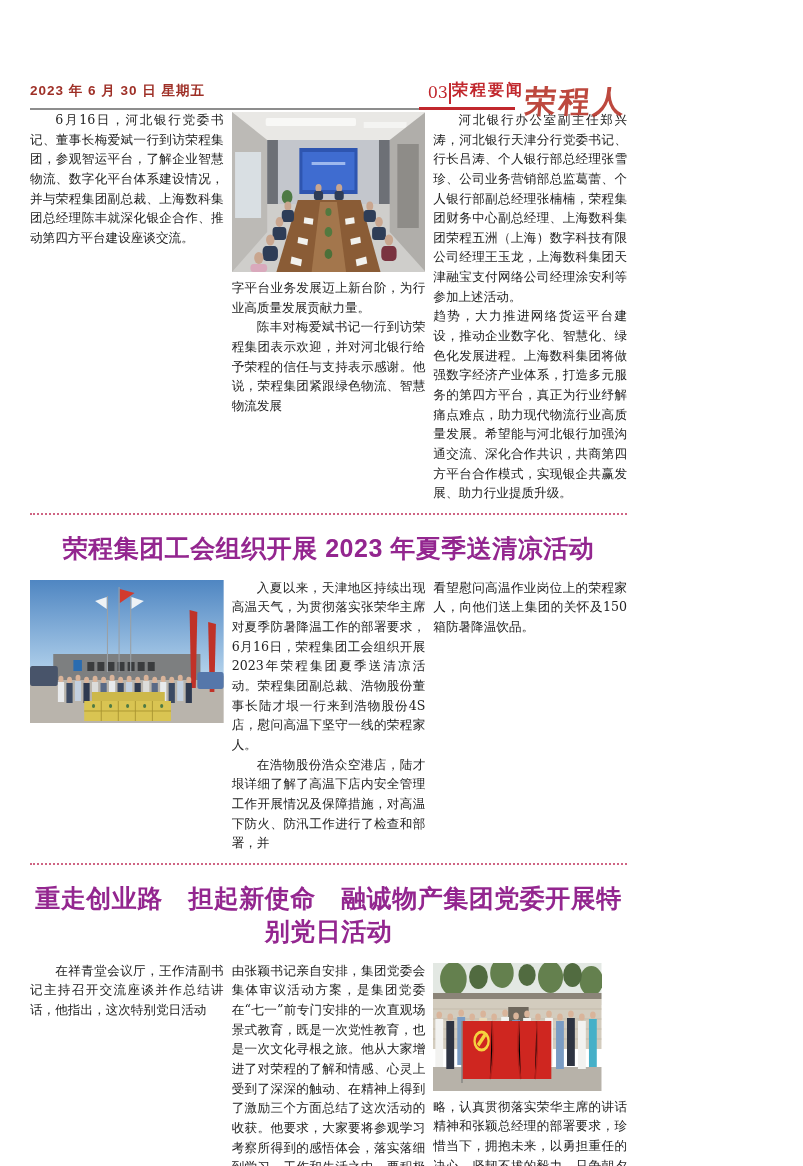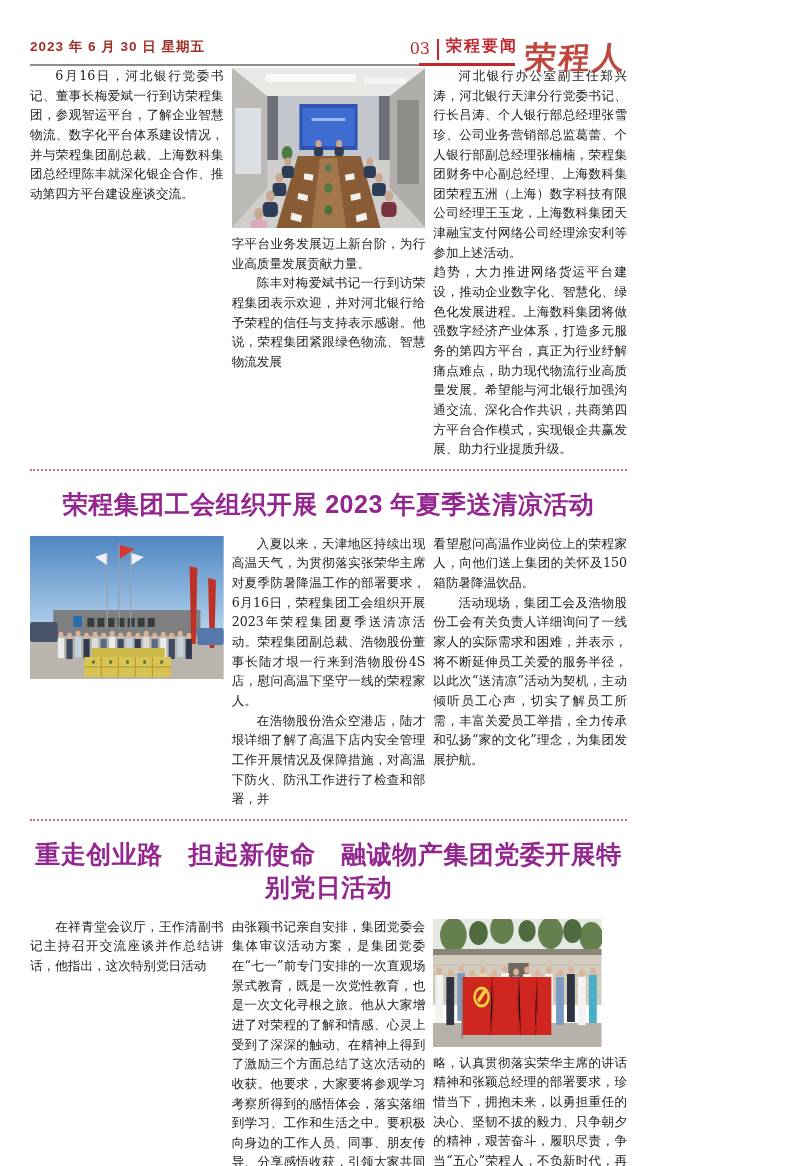--- a/index.html
+++ b/index.html
@@ -4,25 +4,25 @@
 <style>
   html,body{margin:0;padding:0;background:#ffffff;}
   .page{position:relative;width:657px;height:1166px;background:#fff;overflow:hidden;
         font-family:"DejaVu Serif","Liberation Serif",serif;}
   .inner{padding:0 30px;}
 
   
   .header{display:flex;align-items:flex-end;justify-content:space-between;padding-top:36px;}
   .date{font-family:"Liberation Sans","DejaVu Sans",sans-serif;font-weight:bold;
         font-size:13.5px;color:#9e2f26;letter-spacing:1px;padding-bottom:4px;}
-  .hright{display:flex;align-items:flex-end;gap:7px;}
+  .hright{display:flex;align-items:flex-end;gap:1px;}
   .pageno{font-size:16px;color:#c1272d;padding-bottom:2px;}
   .vbar{width:2px;height:21px;background:#c1272d;}
   .section-name{font-family:"Liberation Sans","DejaVu Sans",sans-serif;font-weight:bold;
-        font-size:16px;color:#c1272d;letter-spacing:2px;padding-bottom:3px;}
+        font-size:16px;color:#c1272d;letter-spacing:2px;padding-bottom:3px;margin-top:44px;}
   .masthead{font-size:31px;font-weight:bold;color:#b8392e;letter-spacing:3px;
         transform:skewX(-5deg);margin-bottom:-13px;line-height:1;opacity:.92;}
   .rule{display:flex;height:3px;margin-top:3px;}
   .rule-gray{flex:1;background:#8d8d8d;height:2.5px;margin-top:.5px;}
   .rule-red{width:96px;background:#c1272d;height:3px;}
   .rule-gap{width:112px;}
 
   
   .headline{font-family:"Liberation Sans","DejaVu Sans",sans-serif;font-weight:bold;
         font-size:25px;color:#93268f;text-align:center;margin:17px 0 13px;letter-spacing:.5px;}
@@ -215,21 +215,20 @@
                 </g>
           </svg>
         </figure>
       </div>
       <div class="col">
         <p class="para">入夏以来，天津地区持续出现高温天气，为贯彻落实张荣华主席对夏季防暑降温工作的部署要求，6月16日，荣程集团工会组织开展2023年荣程集团夏季送清凉活动。荣程集团副总裁、浩物股份董事长陆才垠一行来到浩物股份4S店，慰问高温下坚守一线的荣程家人。</p>
         <p class="para">在浩物股份浩众空港店，陆才垠详细了解了高温下店内安全管理工作开展情况及保障措施，对高温下防火、防汛工作进行了检查和部署，并</p>
       </div>
       <div class="col">
         <p class="para cont">看望慰问高温作业岗位上的荣程家人，向他们送上集团的关怀及150箱防暑降温饮品。</p>
-        <p class="para">活动现场，集团工会及浩物股份工会有关负责人详细询问了一线家人的实际需求和困难，并表示，将不断延伸员工关爱的服务半径，以此次“送清凉”活动为契机，主动倾听员工心声，切实了解员工所需，丰富关爱员工举措，全力传承和弘扬“家的文化”理念，为集团发展护航。</p>
       </div>
     </div>
   </section>
   <div class="sep"></div>
 
   <section class="article">
     <h1 class="headline">重走创业路　担起新使命　融诚物产集团党委开展特别党日活动</h1>
     <div class="cols" style="min-height:246px;">
       <div class="col">
         <p class="para">在祥青堂会议厅，王作清副书记主持召开交流座谈并作总结讲话，他指出，这次特别党日活动</p>

